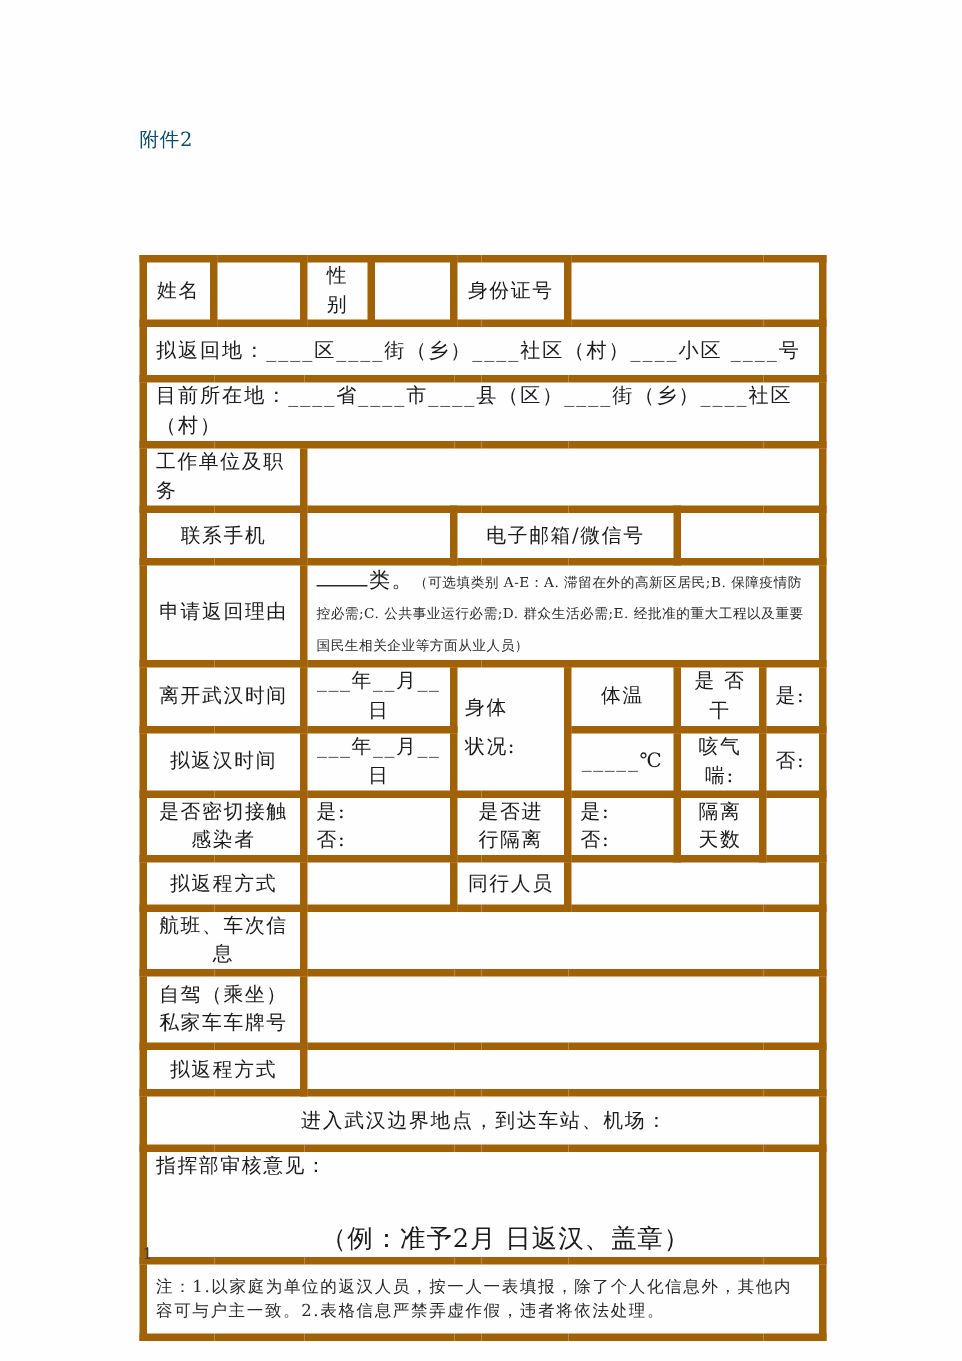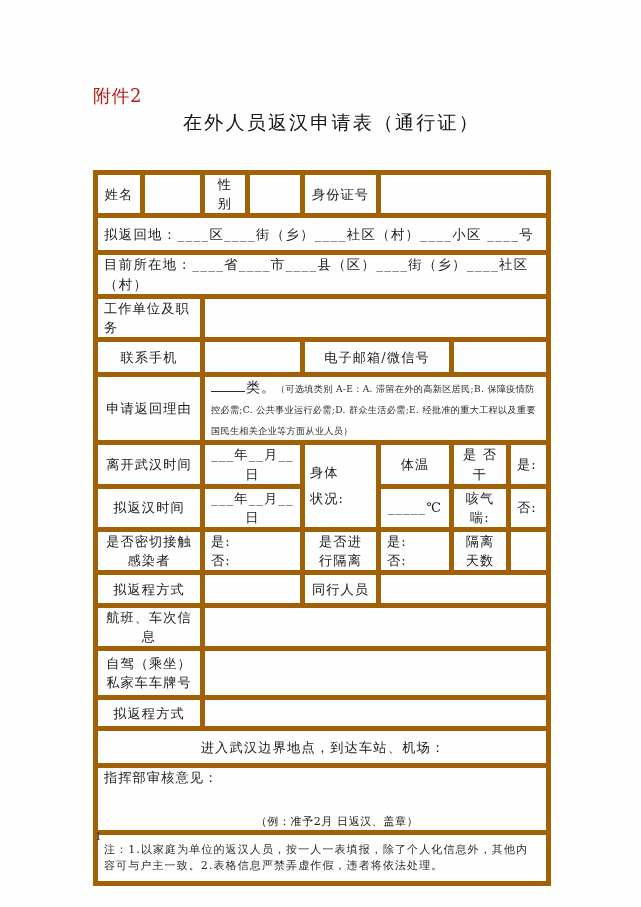--- a/index.html
+++ b/index.html
@@ -20,23 +20,23 @@
     position: absolute;
     inset: 0;
     background: #fefefe;
   }
 
   
   .attachment-label {
     position: absolute;
     left: 93px;
     top: 84px;
-    font-size: 18px;
+    font-size: 13px;
     letter-spacing: 0.5px;
-    color: #b91c1c;
+    color: #0c4a6e;
   }
   .doc-title {
     position: absolute;
     left: 0;
     right: 0;
     top: 110px;
     text-align: center;
     font-size: 19px;
     letter-spacing: 2.2px;
     padding-left: 22px;
@@ -116,21 +116,21 @@
     height: 60px;
     text-align: left;
     vertical-align: top;
     padding: 7px 8px 0 8px;
     letter-spacing: 1.2px;
   }
   .opinion-example {
     display: block;
     margin-top: 26px;
     text-align: center;
-    font-size: 11px;
+    font-size: 17px;
     letter-spacing: 0.6px;
     padding-left: 30px;
   }
   .note-cell {
     height: 46px;
     text-align: left;
     vertical-align: middle;
     padding: 4px 8px;
     font-size: 11px;
     line-height: 1.85;
@@ -146,21 +146,20 @@
     color: #3a3a3a;
   }
 </style>
 </head>
 <body>
 
 <div class="page">
 
   <div class="attachment-label">附件2</div>
 
-  <div class="doc-title">在外人员返汉申请表（通行证）</div>
 
   <table class="form-table">
     <colgroup>
       <col style="width:47px">
       <col style="width:60px">
       <col style="width:45px">
       <col style="width:55px">
       <col style="width:18px">
       <col style="width:58px">
       <col style="width:73px">

